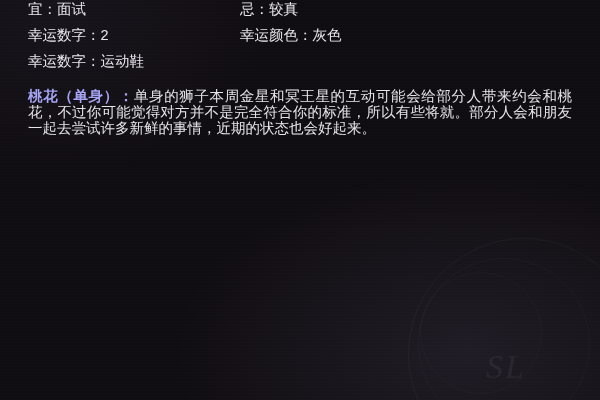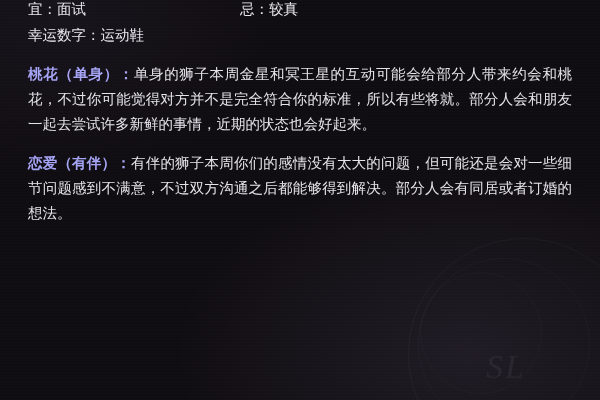--- a/index.html
+++ b/index.html
@@ -75,21 +75,21 @@
   }
   .attr-cell.left { width: 212px; }
   .attr-cell.right { }
   .attr-label { color: #e9e7ee; }
   .attr-value { color: #e9e7ee; text-align: right; }
 
   
   .section {
     margin-top: 14px;
     font-size: 14.5px;
-    line-height: 25px;
+    line-height: 16px;
     color: #e6e4eb;
     text-align: justify;
     text-justify: inter-ideograph;
   }
   .sec-title {
     color: #a6a4f5;
     font-weight: 700;
   }
   .sec-colon {
     color: #a6a4f5;
@@ -115,32 +115,37 @@
 
       <div class="attr-row">
         <div class="attr-cell left">
           <span class="attr-label">宜</span><span class="attr-label">：</span><span class="attr-value">面试</span>
         </div>
         <div class="attr-cell right">
           <span class="attr-label">忌</span><span class="attr-label">：</span><span class="attr-value">较真</span>
         </div>
       </div>
 
+      <div class="attr-row">
+        <div class="attr-cell left">
+          <span class="attr-label">幸运数字</span><span class="attr-label">：</span><span class="attr-value">2</span>
+        </div>
+        <div class="attr-cell right">
+          <span class="attr-label">幸运颜色</span><span class="attr-label">：</span><span class="attr-value">灰色</span>
+        </div>
+      </div>
 
       <div class="attr-row">
         <div class="attr-cell left">
           <span class="attr-label">幸运数字</span><span class="attr-label">：</span><span class="attr-value">运动鞋</span>
         </div>
       </div>
 
     </div>
 
     <div class="section">
       <span class="sec-title">桃花（单身）</span><span class="sec-colon">：</span><span class="sec-body">单身的狮子本周金星和冥王星的互动可能会给部分人带来约会和桃花，不过你可能觉得对方并不是完全符合你的标准，所以有些将就。部分人会和朋友一起去尝试许多新鲜的事情，近期的状态也会好起来。</span>
     </div>
 
-    <div class="section">
-      <span class="sec-title">恋爱（有伴）</span><span class="sec-colon">：</span><span class="sec-body">有伴的狮子本周你们的感情没有太大的问题，但可能还是会对一些细节问题感到不满意，不过双方沟通之后都能够得到解决。部分人会有同居或者订婚的想法。</span>
-    </div>
 
 
   </div>
 </div>
 
 </body></html>

